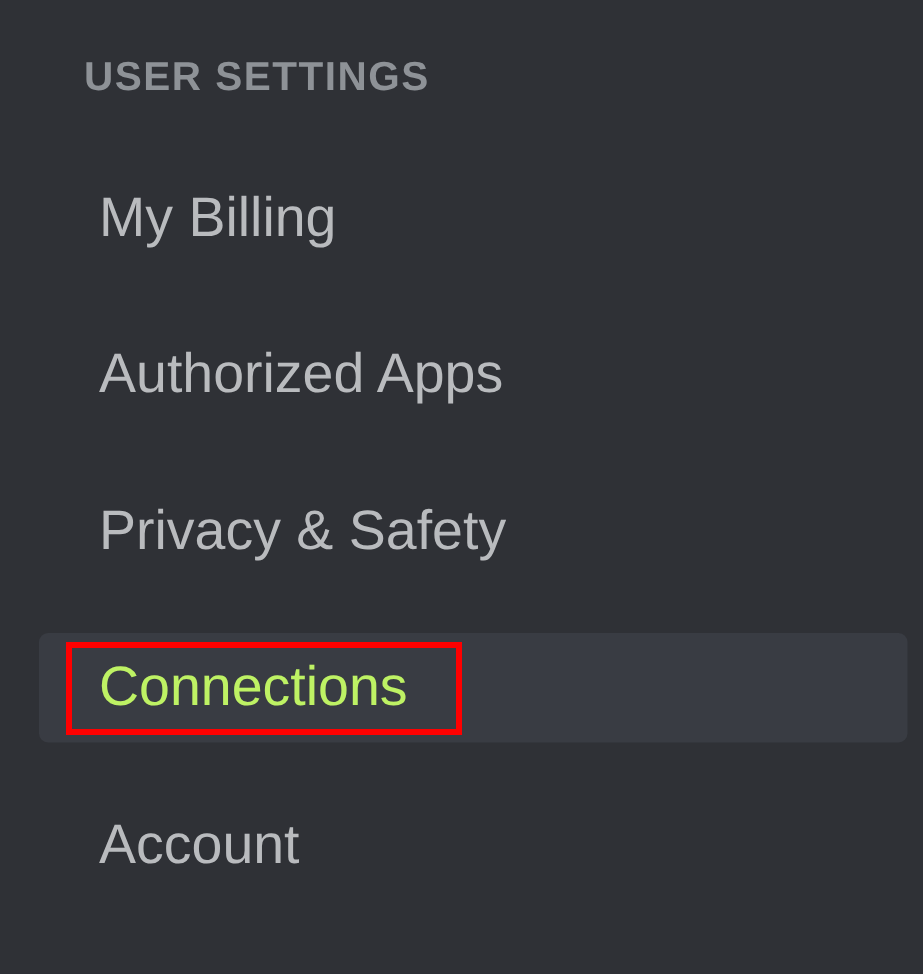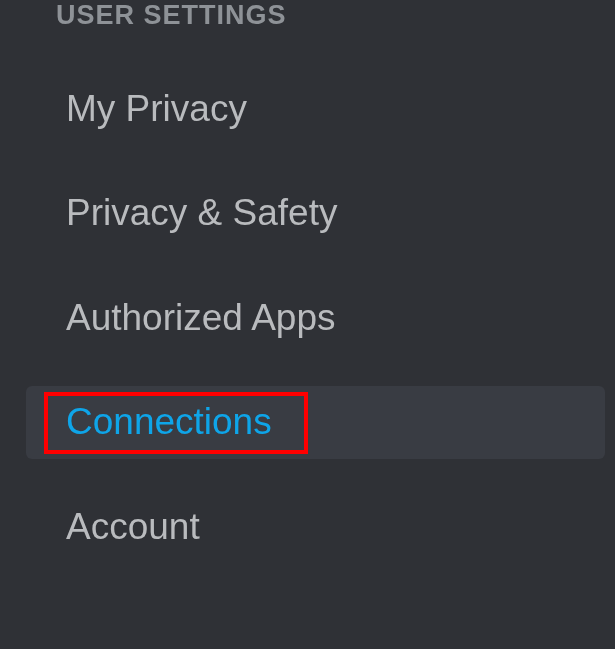--- a/index.html
+++ b/index.html
@@ -10,20 +10,21 @@
     body {
       width: 615px;
       height: 649px;
       background-color: #2f3136;
       font-family: -apple-system, BlinkMacSystemFont, "Segoe UI", Helvetica, Arial, sans-serif;
       overflow: hidden;
     }
     .settings-container {
       padding-left: 48px;
       padding-right: 20px;
+      margin-top: 36px;
     }
     .section-header {
       color: #8e9297;
       font-size: 27px;
       font-weight: 700;
       letter-spacing: 1px;
       text-transform: uppercase;
       margin-bottom: 42px;
       padding-left: 8px;
     }
@@ -32,21 +33,21 @@
       font-size: 37px;
       font-weight: 400;
       padding: 14px 18px;
       margin-bottom: 32px;
       border-radius: 6px;
       cursor: pointer;
       line-height: 1.2;
     }
     .menu-item.selected {
       background-color: #393c43;
-      color: #0ea5e9;
+      color: #bef264;
       margin-left: -22px;
       margin-right: -10px;
       padding-left: 40px;
       position: relative;
     }
     .highlight-box {
       position: absolute;
       left: 18px;
       top: 6px;
       width: 264px;
@@ -55,29 +56,29 @@
       pointer-events: none;
     }
   </style>
 </head>
 <body>
 
 <div class="settings-container">
   <div class="section-header">USER SETTINGS</div>
 
   <div class="menu-item">
-    <span>My Privacy</span>
+    <span>My Billing</span>
+  </div>
+
+  <div class="menu-item">
+    <span>Authorized Apps</span>
   </div>
 
   <div class="menu-item">
     <span>Privacy &amp; Safety</span>
-  </div>
-
-  <div class="menu-item">
-    <span>Authorized Apps</span>
   </div>
 
   <div class="menu-item selected">
     <span>Connections</span>
     <div class="highlight-box"></div>
   </div>
 
   <div class="menu-item">
     <span>Account</span>
   </div>

